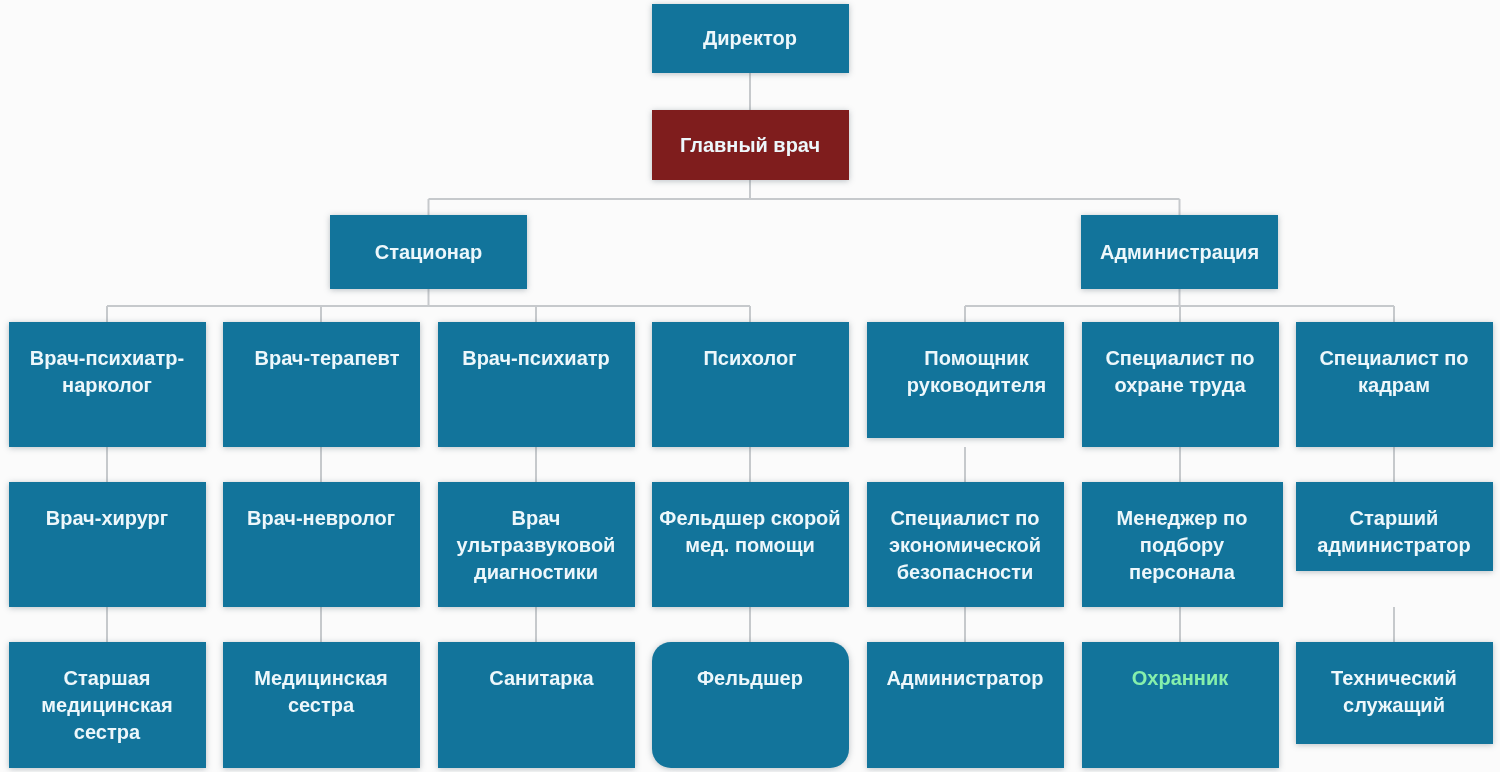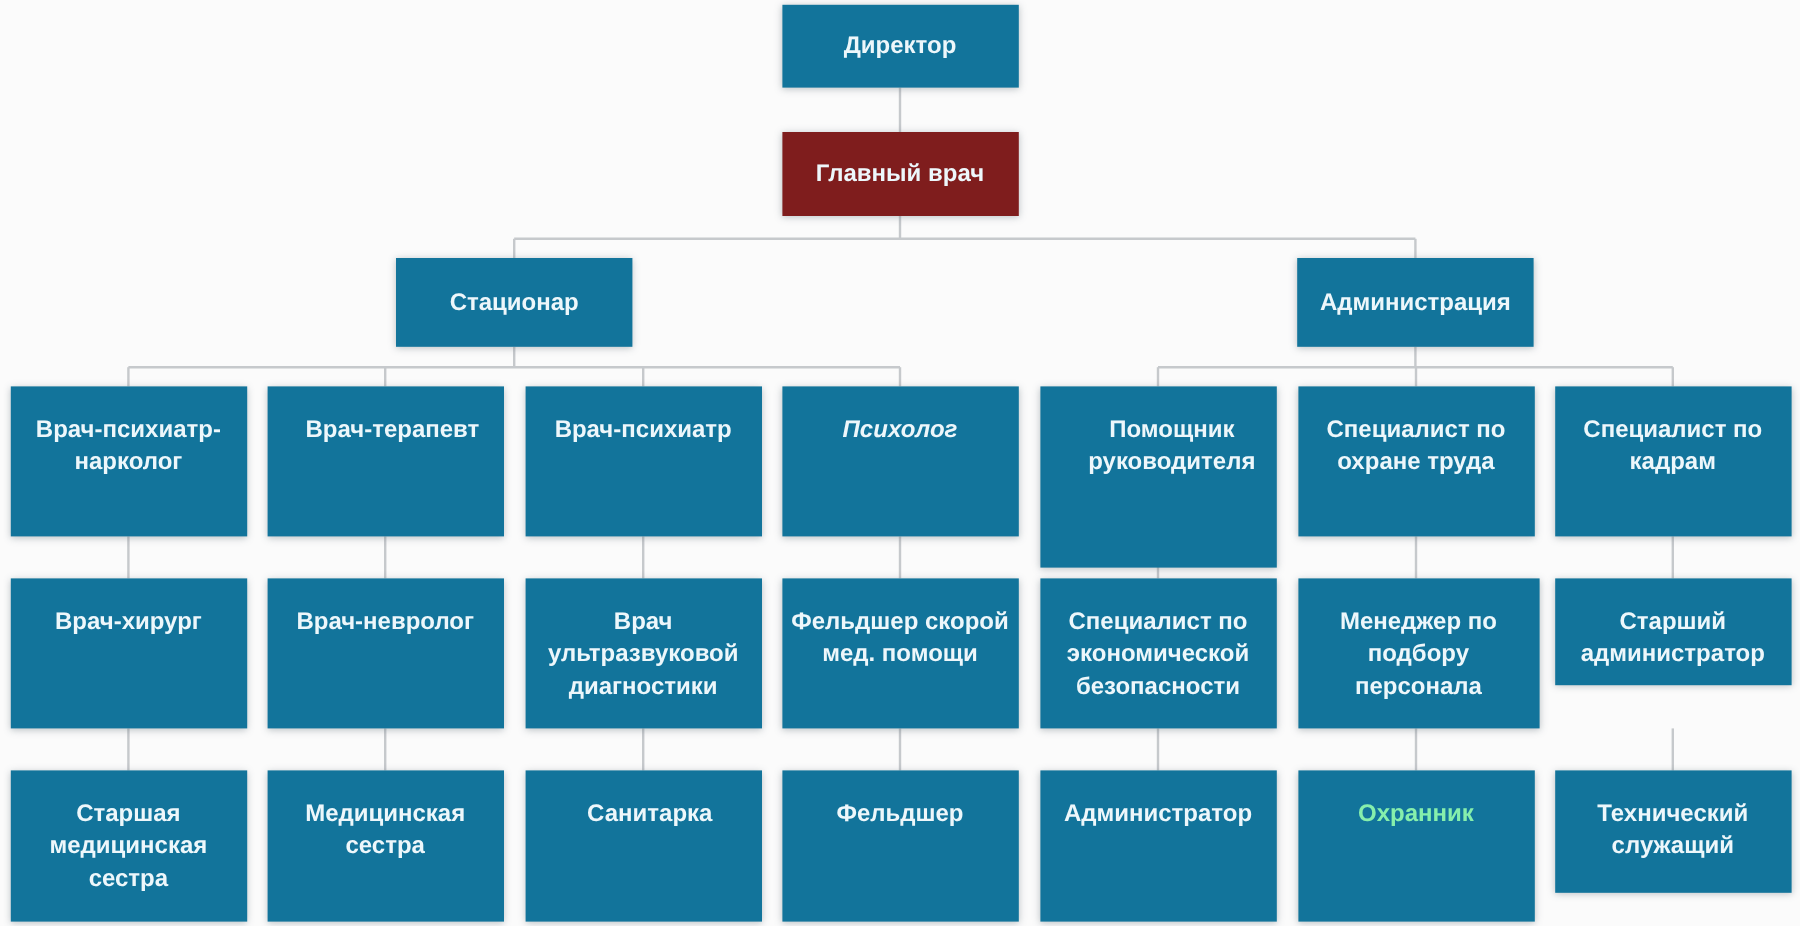--- a/index.html
+++ b/index.html
@@ -79,22 +79,22 @@
     </svg>
 
 <div class="node" style="left: 651.5px; top: 4px; width: 197px; height: 69px; background: rgb(18, 116, 155); color: rgb(237, 247, 251);">Директор</div>
     <div class="node" style="left: 651.5px; top: 110px; width: 197px; height: 70px; background: #7f1d1d; color: rgb(237, 247, 251);">Главный врач</div>
     <div class="node" style="left: 330px; top: 215px; width: 197px; height: 74px; background: rgb(18, 116, 155); color: rgb(237, 247, 251);">Стационар</div>
     <div class="node" style="left: 1081px; top: 215px; width: 197px; height: 74px; background: rgb(18, 116, 155); color: rgb(237, 247, 251);">Администрация</div>
     <div class="node tall" style="left: 8.5px; top: 322px; width: 197px; height: 125px; background: rgb(18, 116, 155); color: rgb(237, 247, 251);">Врач-психиатр-
 нарколог</div>
     <div class="node tall" style="left: 222.5px; top: 322px; width: 197px; height: 125px; background: rgb(18, 116, 155); color: rgb(237, 247, 251); padding-left: 17px;">Врач-терапевт</div>
     <div class="node tall" style="left: 437.5px; top: 322px; width: 197px; height: 125px; background: rgb(18, 116, 155); color: rgb(237, 247, 251);">Врач-психиатр</div>
-    <div class="node tall" style="left: 651.5px; top: 322px; width: 197px; height: 125px; background: rgb(18, 116, 155); color: rgb(237, 247, 251); font-style: italic;">Психолог</div>
-    <div class="node tall" style="left: 866.5px; top: 322px; width: 197px; height: 151px; background: rgb(18, 116, 155); color: rgb(237, 247, 251); padding-left: 28px;">Помощник
+    <div class="node tall" style="left: 651.5px; top: 322px; width: 197px; height: 125px; background: rgb(18, 116, 155); color: rgb(237, 247, 251);">Психолог</div>
+    <div class="node tall" style="left: 866.5px; top: 322px; width: 197px; height: 116px; background: rgb(18, 116, 155); color: rgb(237, 247, 251); padding-left: 28px;">Помощник
 руководителя</div>
     <div class="node tall" style="left: 1081.5px; top: 322px; width: 197px; height: 125px; background: rgb(18, 116, 155); color: rgb(237, 247, 251);">Специалист по
 охране труда</div>
     <div class="node tall" style="left: 1295.5px; top: 322px; width: 197px; height: 125px; background: rgb(18, 116, 155); color: rgb(237, 247, 251);">Специалист по
 кадрам</div>
     <div class="node tall" style="left: 8.5px; top: 482px; width: 197px; height: 125px; background: rgb(18, 116, 155); color: rgb(237, 247, 251);">Врач-хирург</div>
     <div class="node tall" style="left: 222.5px; top: 482px; width: 197px; height: 125px; background: rgb(18, 116, 155); color: rgb(237, 247, 251);">Врач-невролог</div>
     <div class="node tall" style="left: 437.5px; top: 482px; width: 197px; height: 125px; background: rgb(18, 116, 155); color: rgb(237, 247, 251);">Врач
 ультразвуковой
 диагностики</div>
@@ -107,18 +107,18 @@
 подбору
 персонала</div>
     <div class="node tall" style="left: 1295.5px; top: 482px; width: 197px; height: 89px; background: rgb(18, 116, 155); color: rgb(237, 247, 251);">Старший
 администратор</div>
     <div class="node tall" style="left: 8.5px; top: 642px; width: 197px; height: 126px; background: rgb(18, 116, 155); color: rgb(237, 247, 251);">Старшая
 медицинская
 сестра</div>
     <div class="node tall" style="left: 222.5px; top: 642px; width: 197px; height: 126px; background: rgb(18, 116, 155); color: rgb(237, 247, 251);">Медицинская
 сестра</div>
     <div class="node tall" style="left: 437.5px; top: 642px; width: 197px; height: 126px; background: rgb(18, 116, 155); color: rgb(237, 247, 251); padding-left: 16px;">Санитарка</div>
-    <div class="node tall" style="left: 651.5px; top: 642px; width: 197px; height: 126px; background: rgb(18, 116, 155); color: rgb(237, 247, 251);">Фельдшер</div>
+    <div class="node tall" style="left: 651.5px; top: 642px; width: 197px; height: 126px; background: rgb(18, 116, 155); color: rgb(237, 247, 251); border-radius: 19px;">Фельдшер</div>
     <div class="node tall" style="left: 866.5px; top: 642px; width: 197px; height: 126px; background: rgb(18, 116, 155); color: rgb(237, 247, 251);">Администратор</div>
     <div class="node tall" style="left: 1081.5px; top: 642px; width: 197px; height: 126px; background: rgb(18, 116, 155); color: #86efac;">Охранник</div>
     <div class="node tall" style="left: 1295.5px; top: 642px; width: 197px; height: 102px; background: rgb(18, 116, 155); color: rgb(237, 247, 251);">Технический
 служащий</div>
   </div>
 
 </body></html>

